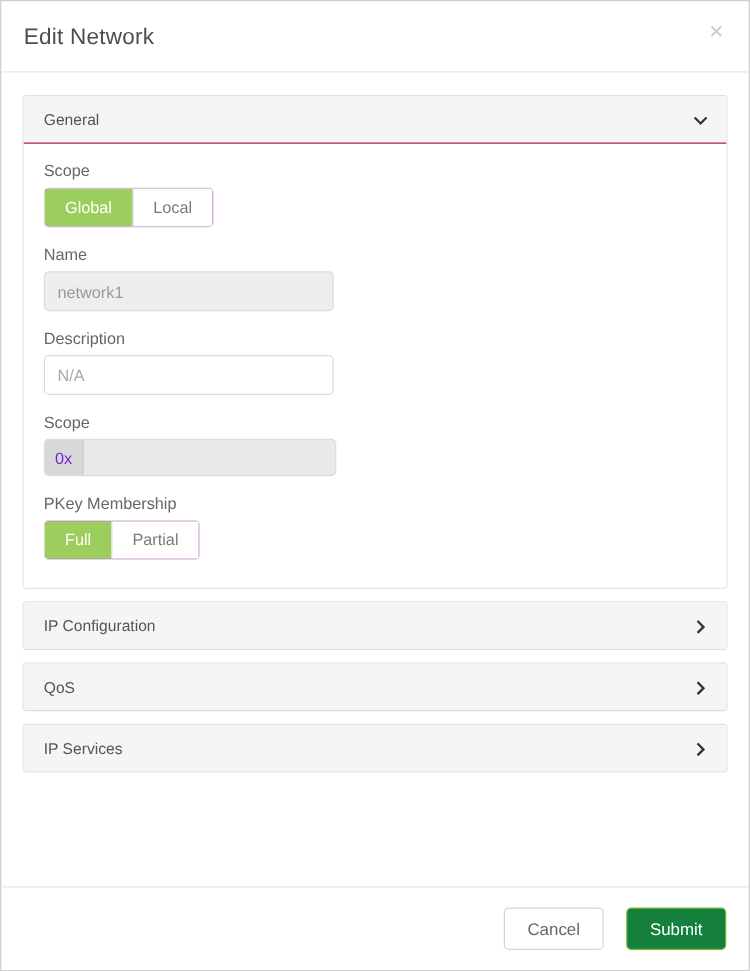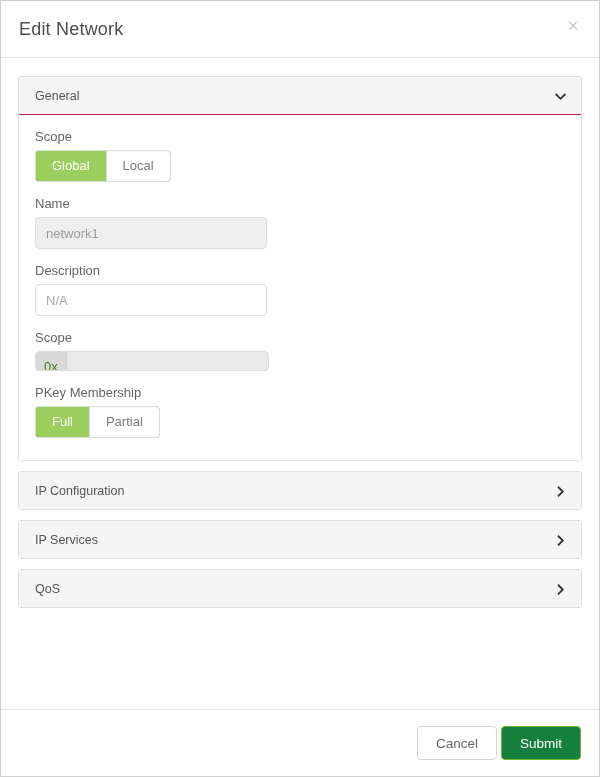--- a/index.html
+++ b/index.html
@@ -161,24 +161,24 @@
   .input-group {
     display: flex;
     width: 232px;
     border: 1px solid #dcdcdc;
     border-radius: 4px;
     overflow: hidden;
     background: #e9e9e9;
   }
   .input-addon {
     background: #d8d8d8;
-    color: #4d7c0f;
+    color: #6d28d9;
     font-size: 13px;
     padding: 0 8px;
-    height: 18px;
+    height: 28px;
     line-height: 30px;
     border-right: 1px solid #d0d0d0;
   }
   .input-group .text-input {
     width: auto;
     flex: 1 1 auto;
     border: none;
     border-radius: 0;
     height: 30px;
     background: #e9e9e9;
@@ -186,21 +186,21 @@
   }
 
   
   .modal-footer {
     flex: 0 0 66px;
     border-top: 1px solid #e6e6e6;
     display: flex;
     align-items: center;
     justify-content: flex-end;
     padding: 0 18px;
-    gap: 4px;
+    gap: 18px;
   }
   .btn {
     font-size: 13.5px;
     font-family: inherit;
     border-radius: 4px;
     height: 34px;
     padding: 0 18px;
     cursor: pointer;
   }
   .btn-default {
@@ -279,40 +279,40 @@
         <span class="chev">
           <svg viewBox="0 0 12 12">
               <path d="M4 1.5 L8.5 6 L4 10.5" fill="none" stroke="#333333" stroke-width="2" stroke-linecap="square"></path>
             </svg>
         </span>
       </div>
     </div>
 
     <div class="panel">
       <div class="panel-header">
+        <span class="panel-title">QoS</span>
+        <span class="chev">
+          <svg viewBox="0 0 12 12">
+              <path d="M4 1.5 L8.5 6 L4 10.5" fill="none" stroke="#333333" stroke-width="2" stroke-linecap="square"></path>
+            </svg>
+        </span>
+      </div>
+    </div>
+
+    <div class="panel">
+      <div class="panel-header">
         <span class="panel-title">IP Services</span>
         <span class="chev">
           <svg viewBox="0 0 12 12">
               <path d="M4 1.5 L8.5 6 L4 10.5" fill="none" stroke="#333333" stroke-width="2" stroke-linecap="square"></path>
             </svg>
         </span>
       </div>
     </div>
 
-    <div class="panel">
-      <div class="panel-header">
-        <span class="panel-title">QoS</span>
-        <span class="chev">
-          <svg viewBox="0 0 12 12">
-              <path d="M4 1.5 L8.5 6 L4 10.5" fill="none" stroke="#333333" stroke-width="2" stroke-linecap="square"></path>
-            </svg>
-        </span>
-      </div>
-    </div>
-
   </div>
 
   <div class="modal-footer">
     <button class="btn btn-default">Cancel</button>
     <button class="btn btn-primary">Submit</button>
   </div>
 
 </div>
 
 </body></html>

